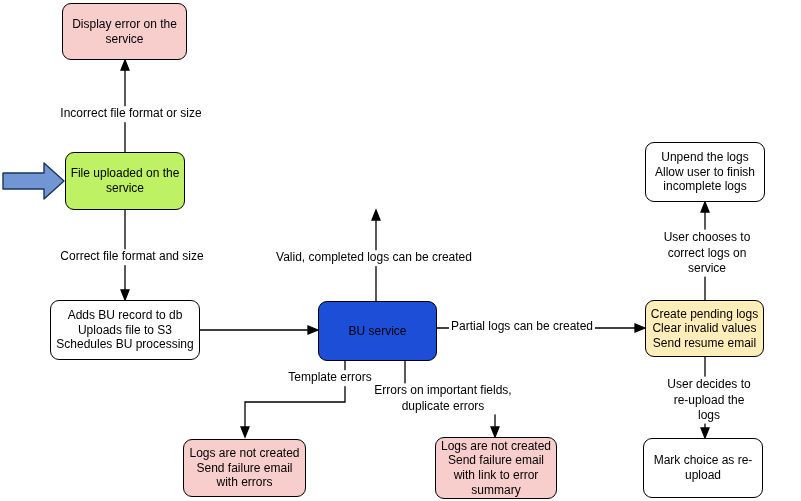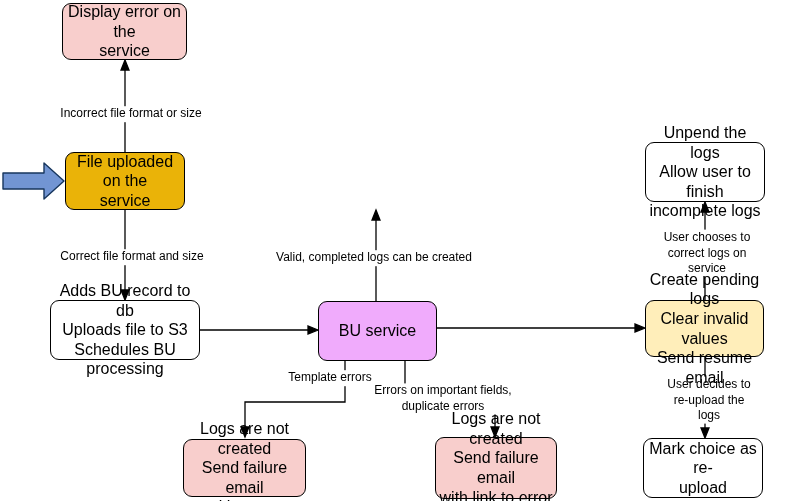--- a/index.html
+++ b/index.html
@@ -5,21 +5,21 @@
 <style>
   html,body{margin:0;padding:0;background:#ffffff;}
   #canvas{
     position:relative;width:801px;height:501px;background:#ffffff;overflow:hidden;
     font-family:"Liberation Sans","DejaVu Sans",sans-serif;color:#000;
   }
   #edges{position:absolute;left:0;top:0;width:801px;height:501px;}
   .node{
     position:absolute;box-sizing:border-box;border:1px solid #000;border-radius:9px;
     display:flex;align-items:center;justify-content:center;text-align:center;
-    font-size:16px;line-height:1.22;white-space:pre-line;padding:2px 3px;
+    font-size:12px;line-height:1.22;white-space:pre-line;padding:2px 3px;
   }
   .edge-label{
     position:absolute;transform:translate(-50%,-50%);background:#ffffff;
     font-size:12px;line-height:1.3;white-space:pre-line;text-align:center;padding:0 2px;
   }
 </style>
 </head>
 <body>
 
 <div id="canvas">
@@ -72,34 +72,35 @@
 
     <g stroke="#000" stroke-width="1.3" fill="#000">
       <path d="M705,357 L705,434" fill="none"></path>
         <polygon points="705,438 701,428 709,428"></polygon>
     </g>
   </svg>
 
   <div class="edge-label" style="left:131px;top:114px;">Incorrect file format or size</div>
   <div class="edge-label" style="left:132px;top:257px;">Correct file format and size</div>
   <div class="edge-label" style="left:374px;top:258px;">Valid, completed logs can be created</div>
+  <div class="edge-label" style="left:522px;top:327px;">Partial logs can be created</div>
   <div class="edge-label" style="left:330px;top:378px;">Template errors</div>
   <div class="edge-label" style="left:443px;top:399px;">Errors on important fields,
 duplicate errors</div>
   <div class="edge-label" style="left:707px;top:253px;">User chooses to correct logs on service</div>
   <div class="edge-label" style="left:709px;top:400px;">User decides to re-upload the logs</div>
 
   <div class="node" style="left: 62px; top: 3px; width: 125px; height: 57px; background-color: rgb(248, 206, 204);">Display error on the
 service</div>
-  <div class="node" style="left: 65px; top: 152px; width: 120px; height: 58px; background-color: #eab308;">File uploaded on the
+  <div class="node" style="left: 65px; top: 152px; width: 120px; height: 58px; background-color: #bef264;">File uploaded on the
 service</div>
   <div class="node" style="left: 50px; top: 300px; width: 150px; height: 60px; background-color: rgb(255, 255, 255);">Adds BU record to db
 Uploads file to S3
 Schedules BU processing</div>
-  <div class="node" style="left: 318px; top: 301px; width: 119px; height: 60px; background-color: #f0abfc;">BU service</div>
+  <div class="node" style="left: 318px; top: 301px; width: 119px; height: 60px; background-color: #1d4ed8;">BU service</div>
   <div class="node" style="left: 645px; top: 300px; width: 119px; height: 57px; background-color: rgb(255, 238, 186);">Create pending logs
 Clear invalid values
 Send resume email</div>
   <div class="node" style="left: 645px; top: 142px; width: 120px; height: 60px; background-color: rgb(255, 255, 255);">Unpend the logs
 Allow user to finish
 incomplete logs</div>
   <div class="node" style="left: 643px; top: 438px; width: 120px; height: 60px; background-color: rgb(255, 255, 255);">Mark choice as re-
 upload</div>
   <div class="node" style="left: 183px; top: 439px; width: 123px; height: 58px; background-color: rgb(248, 206, 204);">Logs are not created
 Send failure email

